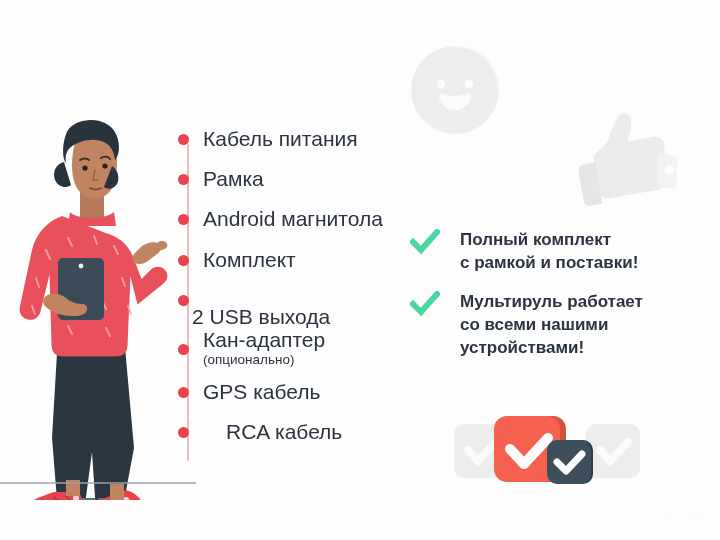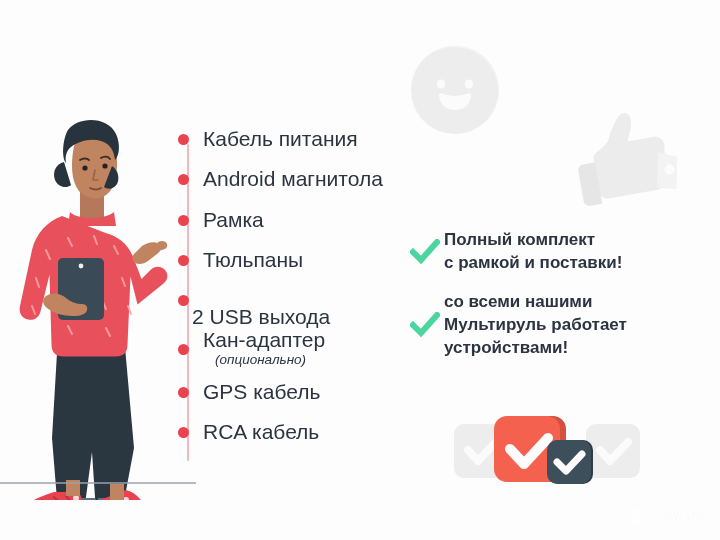--- a/index.html
+++ b/index.html
@@ -36,25 +36,25 @@
     background:#f2b8bd;border-radius:2px;
   }
   .spec-item{position:relative;display:flex;align-items:flex-start;min-height:40px;}
   .dot{
     width:11px;height:11px;border-radius:50%;
     background:#e8434f;flex:0 0 11px;
     position:relative;z-index:2;margin-top:6px;
   }
   .spec-text{margin-left:14px;color:#2b3440;}
   .spec-main{font-size:21px;line-height:22px;white-space:nowrap;}
-  .spec-sub{font-size:13.5px;line-height:17px;margin-left:12px;white-space:nowrap;font-style:italic;}
+  .spec-sub{font-size:13.5px;line-height:17px;white-space:nowrap;}
 
   
   #claims{position:absolute;left:410px;top:228px;width:300px;}
-  .claim{display:flex;align-items:center;margin-bottom:16px;}
+  .claim{display:flex;align-items:flex-start;margin-bottom:16px;gap:16px;}
   .check{flex:0 0 30px;width:30px;height:26px;margin-top:1px;}
   .claim-text{
     margin-left:4px;color:#2b3440;
     font-size:17px;line-height:23px;font-weight:600;
   }
   .claim-text div{white-space:nowrap;}
 
   
   #watermark{
     position:absolute;right:14px;bottom:12px;
@@ -168,54 +168,54 @@
 
 
   <div id="speclist">
     <div class="spec-line"></div>
 
     <div class="spec-item" style="height:40px;">
       <span class="dot"></span>
       <span class="spec-text"><span class="spec-main">Кабель питания</span></span>
     </div>
 
+    <div class="spec-item" style="height:40px;">
+      <span class="dot"></span>
+      <span class="spec-text"><span class="spec-main">Рамка</span></span>
+    </div>
+
     <div class="spec-item" style="height:41px;">
       <span class="dot"></span>
       <span class="spec-text"><span class="spec-main">Android магнитола</span></span>
     </div>
 
     <div class="spec-item" style="height:40px;">
       <span class="dot"></span>
-      <span class="spec-text"><span class="spec-main">Рамка</span></span>
-    </div>
-
-    <div class="spec-item" style="height:40px;">
-      <span class="dot"></span>
-      <span class="spec-text"><span class="spec-main">Тюльпаны</span></span>
+      <span class="spec-text"><span class="spec-main">Комплект</span></span>
     </div>
 
     <div class="spec-item" style="height:37px;flex-direction:column;">
       <span class="dot"></span>
       <span class="spec-text"><span class="spec-main">2 USB выхода</span></span>
     </div>
 
     <div class="spec-item" style="height:52px;">
       <span class="dot" style="margin-top:15px;"></span>
       <span class="spec-text">
         <span class="spec-main">Кан-адаптер</span>
         <span class="spec-sub" style="display:block">(опционально)</span>
       </span>
     </div>
 
     <div class="spec-item" style="height:40px;">
       <span class="dot"></span>
       <span class="spec-text"><span class="spec-main">GPS кабель</span></span>
     </div>
 
-    <div class="spec-item" style="height:40px;">
+    <div class="spec-item" style="height:40px;gap:23px;">
       <span class="dot"></span>
       <span class="spec-text"><span class="spec-main">RCA кабель</span></span>
     </div>
   </div>
 
   <div id="claims">
 
     <div class="claim">
       <svg class="check" viewBox="0 0 30 26">
         <path d="M3 13l8 8L27 3" stroke="#4bd6a0" stroke-width="6" fill="none" stroke-linecap="square" stroke-linejoin="miter"></path>
@@ -224,22 +224,22 @@
         <div>Полный комплект</div>
         <div>с рамкой и поставки!</div>
       </div>
     </div>
 
     <div class="claim">
       <svg class="check" viewBox="0 0 30 26">
         <path d="M3 13l8 8L27 3" stroke="#4bd6a0" stroke-width="6" fill="none" stroke-linecap="square" stroke-linejoin="miter"></path>
       </svg>
       <div class="claim-text">
+        <div>Мультируль работает</div>
         <div>со всеми нашими</div>
-        <div>Мультируль работает</div>
         <div>устройствами!</div>
       </div>
     </div>
 
   </div>
 
   <div id="watermark">
     <svg class="wm-dots" viewBox="0 0 22 20">
       <circle cx="5" cy="6" r="4.2" fill="#ffffff"></circle>
       <circle cx="15.5" cy="4.6" r="3.2" fill="#ffffff"></circle>

